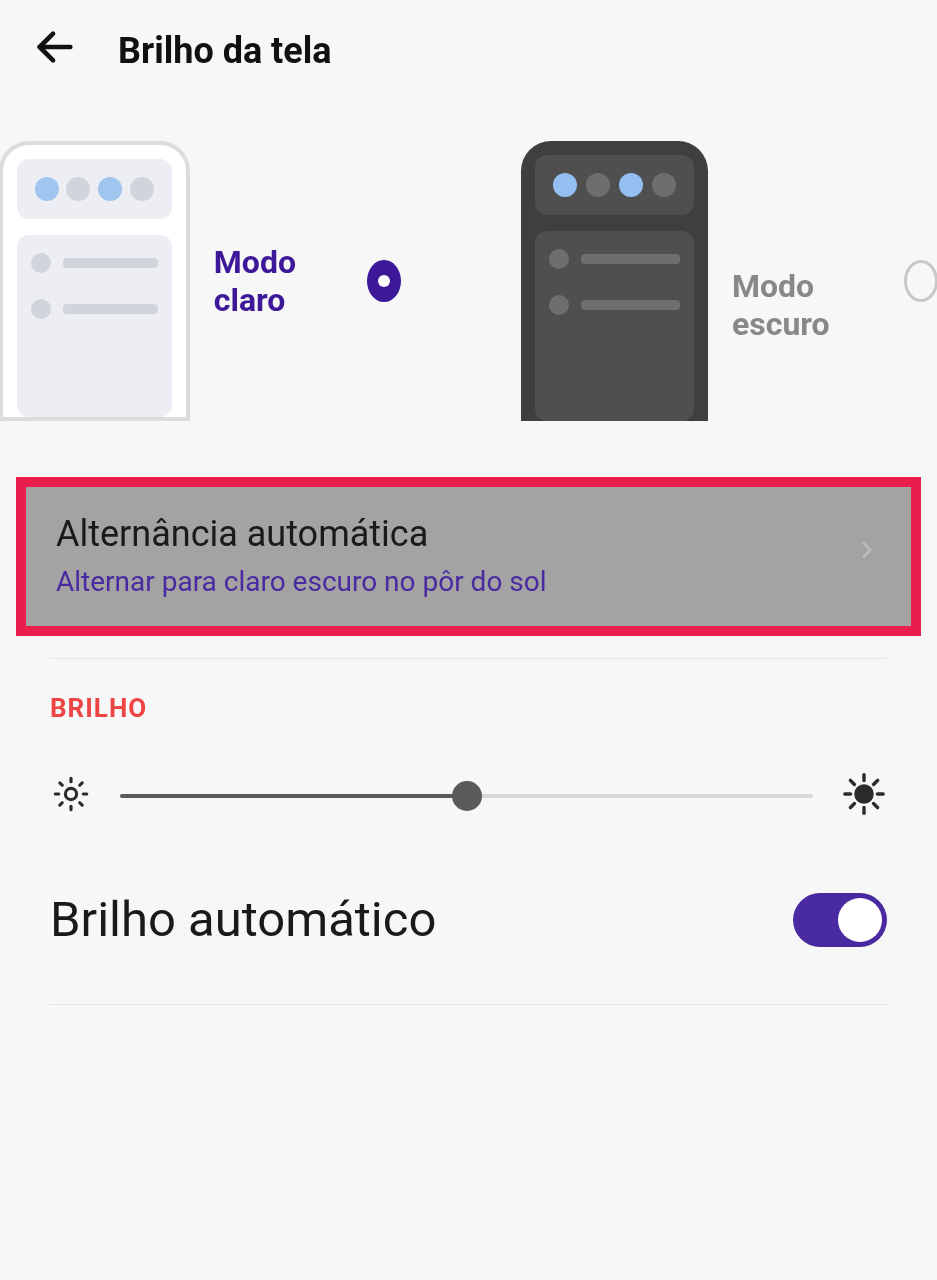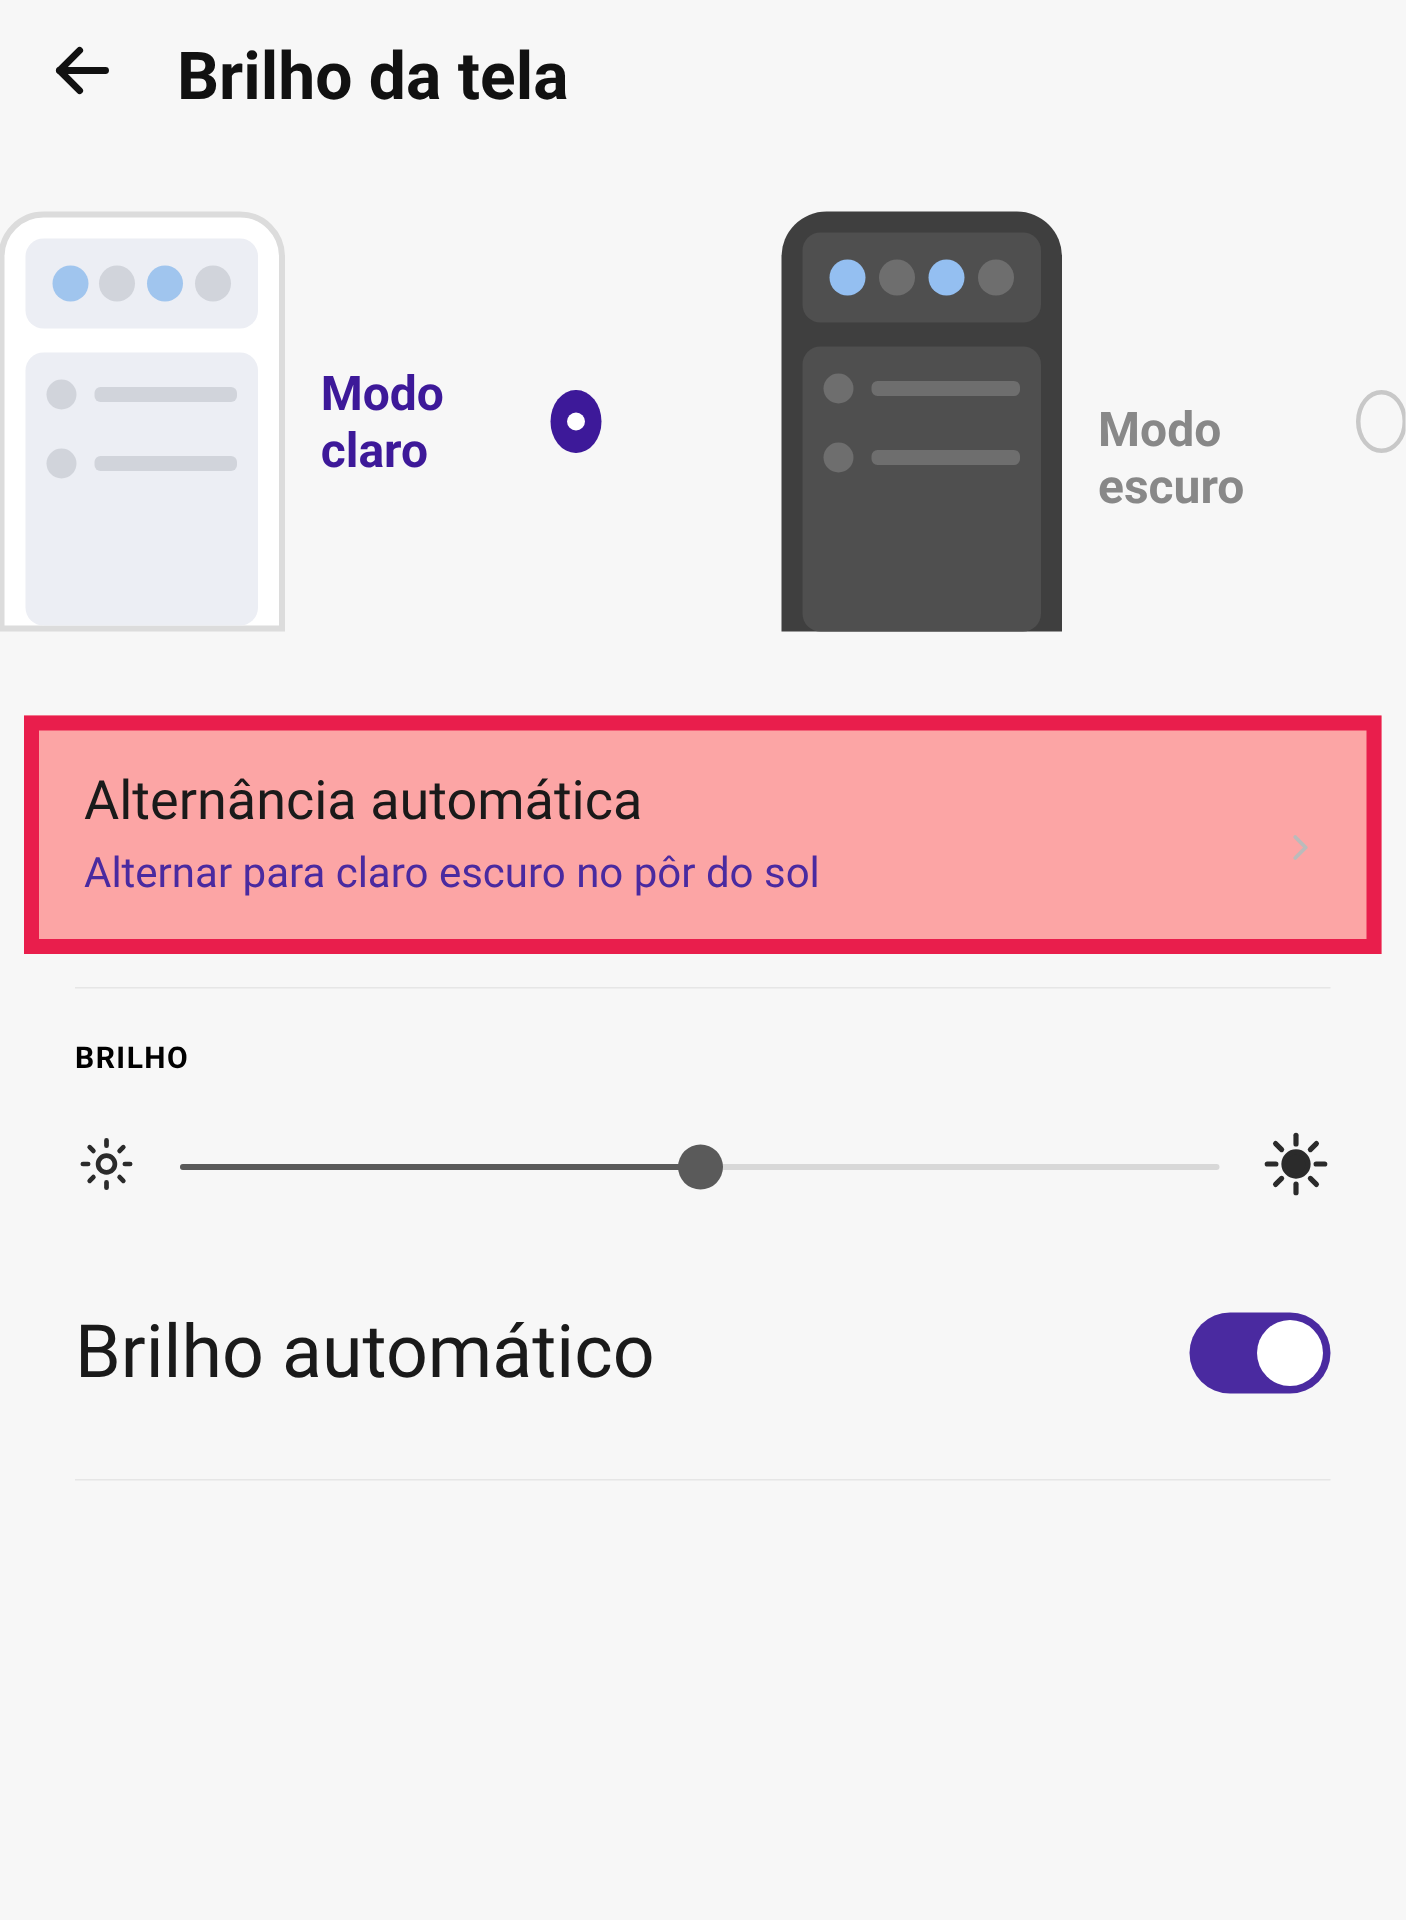--- a/index.html
+++ b/index.html
@@ -16,21 +16,21 @@
     padding: 24px 32px;
     gap: 40px;
   }
   .back-arrow {
     font-size: 40px;
     font-weight: bold;
     cursor: pointer;
     line-height: 1;
   }
   .title {
-    font-size: 44px;
+    font-size: 36px;
     font-weight: 700;
     color: #111;
   }
   .theme-options {
     display: flex;
     justify-content: center;
     gap: 120px;
     padding: 40px 0 30px;
   }
   .theme-option {
@@ -126,24 +126,24 @@
     height: 12px;
     border-radius: 50%;
     background: #fff;
   }
   .radio.unselected {
     border: 3px solid #c8c8c8;
   }
   .highlight-box {
     margin: 26px 16px 0 16px;
     border: 10px solid #e91e4c;
-    background: #fca5a5;
+    background: #a3a3a3;
     padding: 26px 30px 28px 30px;
     display: flex;
-    align-items: flex-end;
+    align-items: center;
     cursor: pointer;
   }
   .highlight-text { flex: 1; }
   .setting-title {
     font-size: 36px;
     color: #1a1a1a;
     margin-bottom: 10px;
   }
   .setting-sub {
     font-size: 28px;
@@ -156,25 +156,25 @@
   }
   .divider {
     height: 1px;
     background: #e6e6e6;
     margin: 22px 50px 0 50px;
   }
   .section {
     padding: 34px 50px 0 50px;
   }
   .section-header {
-    font-size: 20px;
+    font-size: 26px;
     font-weight: 700;
     letter-spacing: 1px;
-    color: #000000;
-    margin-bottom: 36px;
+    color: #ef4444;
+    margin-bottom: 48px;
   }
   .slider-row {
     display: flex;
     align-items: center;
     gap: 28px;
   }
   .bright-icon {
     flex-shrink: 0;
   }
   .slider {

